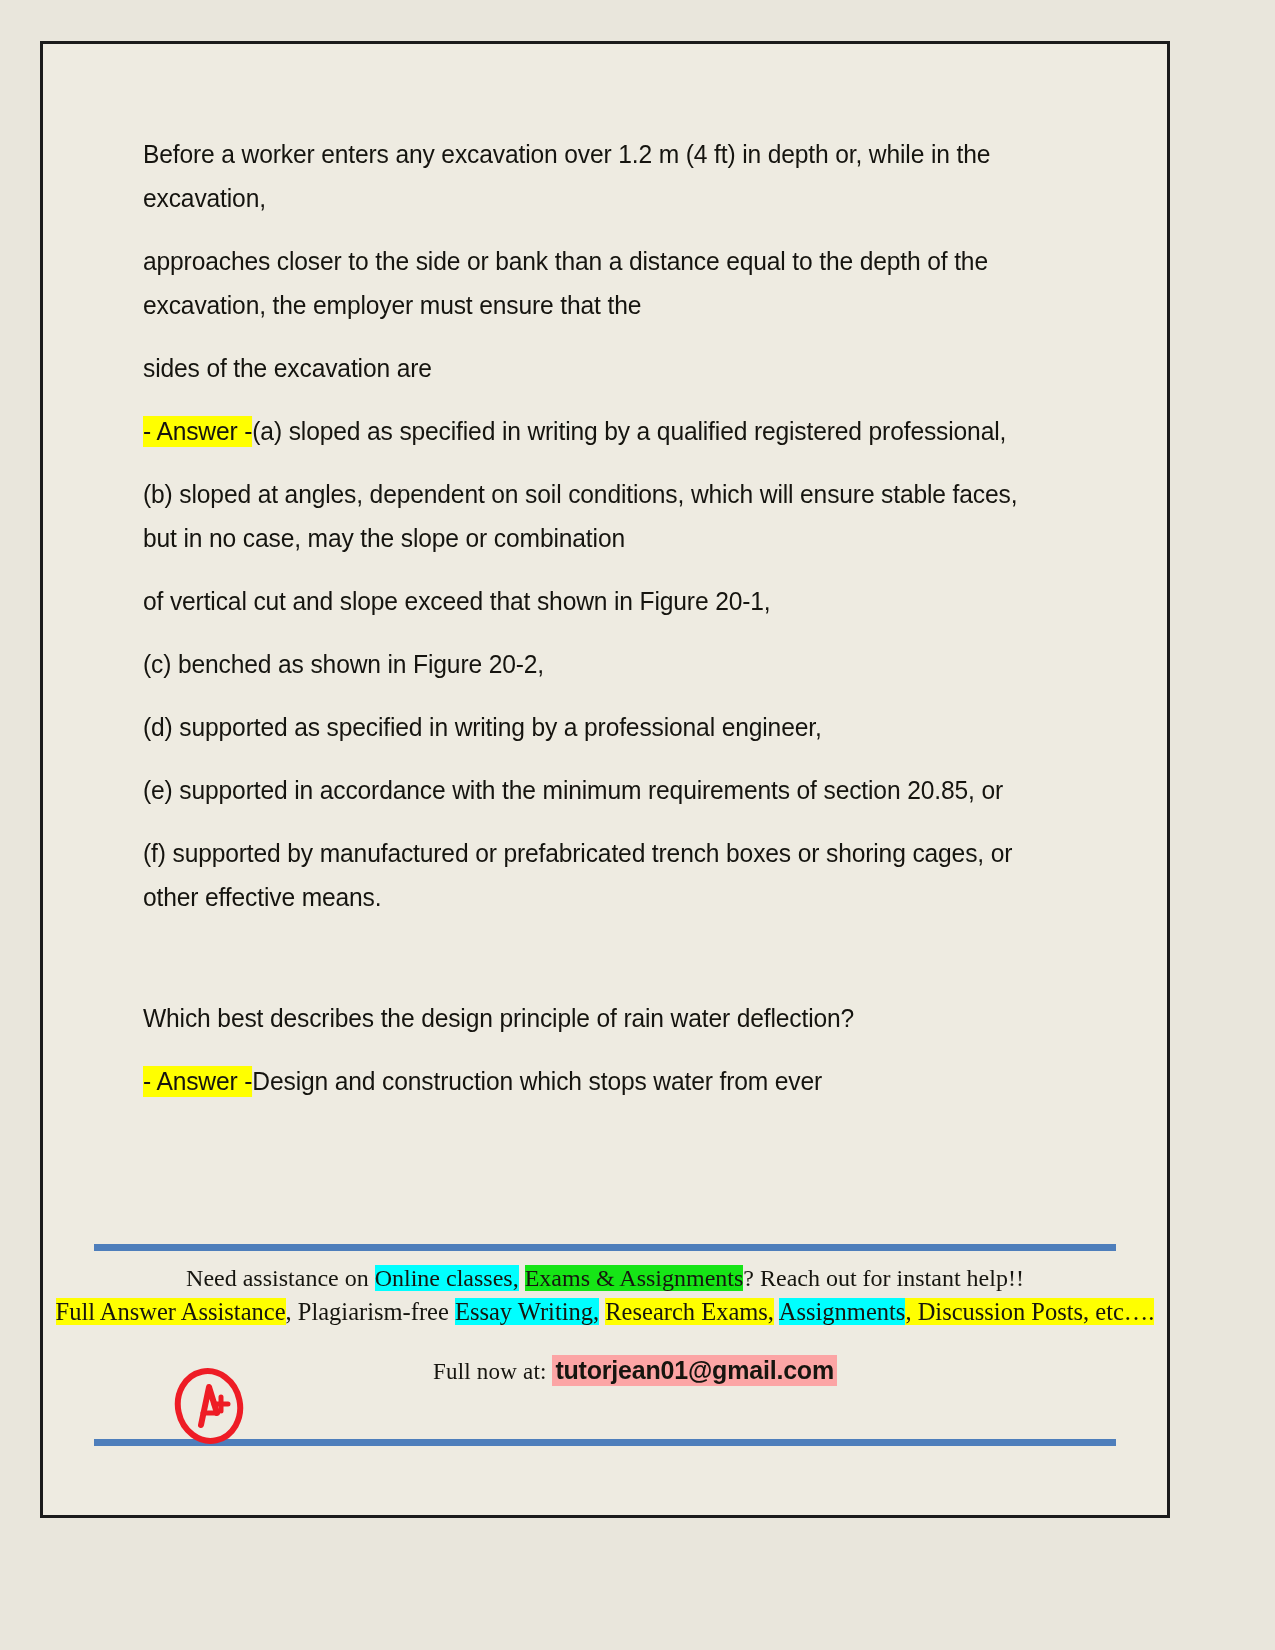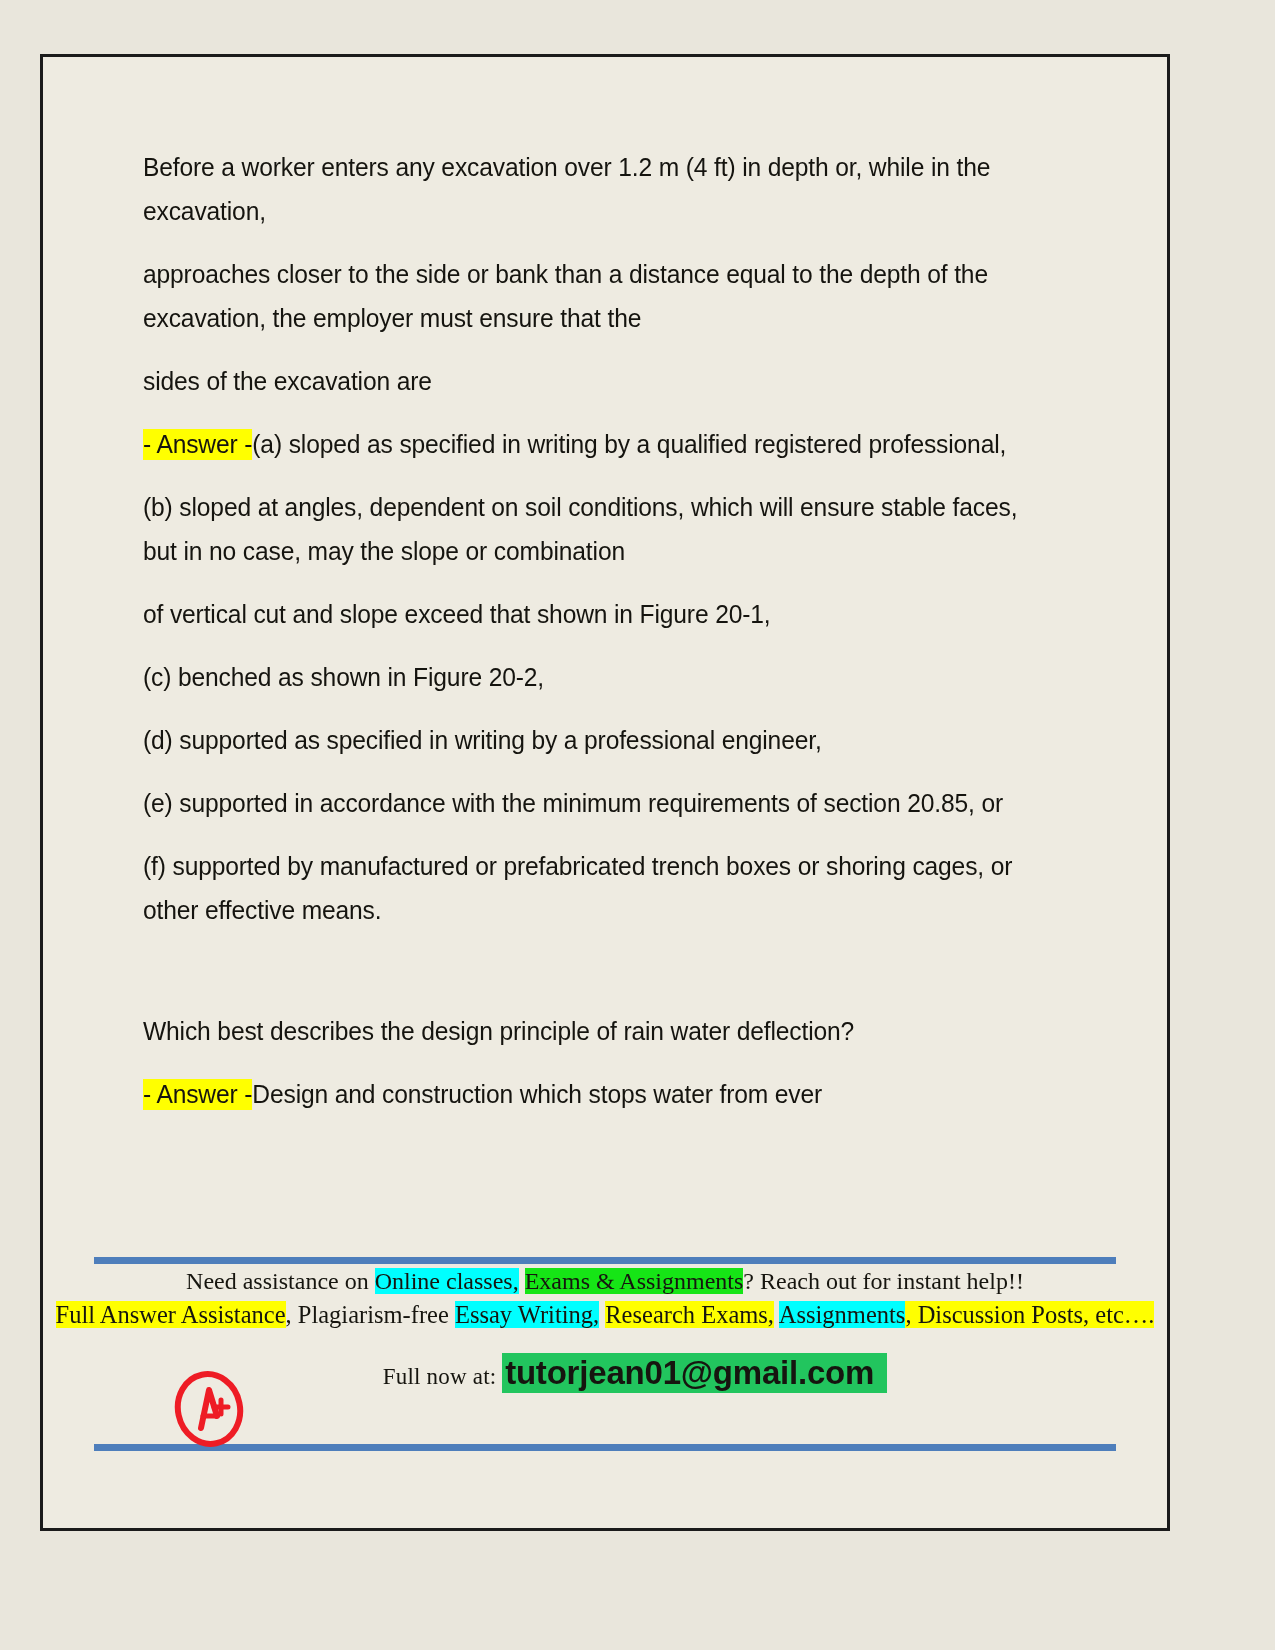--- a/index.html
+++ b/index.html
@@ -11,21 +11,21 @@
     height: 1650px;
     background: #e9e6dc;
     font-family: "Liberation Sans", sans-serif;
     overflow: hidden;
   }
 
   
   .page-frame {
     position: absolute;
     left: 40px;
-    top: 54px;
+    top: 41px;
     width: 1130px;
     height: 1477px;
     border: 3px solid #1b1b1b;
     background: #eeebe1;
     box-sizing: border-box;
   }
 
   .page-inner {
     position: absolute;
     left: 0; top: 0; right: 0; bottom: 0;
@@ -78,44 +78,44 @@
   .rule-blue.bottom { margin-top: 0; }
 
   .promo {
     text-align: center;
     font-family: "Liberation Serif", serif;
     font-size: 24px;
     color: #16150f;
     line-height: 34px;
     white-space: nowrap;
   }
-  .promo-line1 { }
+  .promo-line1 { padding-top: 10px; }
   .promo-line2 { padding-top: 0px; font-size: 24.5px;}
 
   .hl-cyan { background: #00ffff; }
   .hl-green { background: #16e516; }
   .hl-yel { background: #ffff00; }
 
   .contact-block {
     position: relative;
     text-align: center;
     font-family: "Liberation Serif", serif;
     font-size: 23px;
     color: #16150f;
     line-height: 38px;
     padding-top: 22px;
     padding-left: 60px;
   }
   .contact-line2 { padding-top: 0px; }
   .email {
     font-family: "Liberation Sans", sans-serif;
     font-weight: bold;
-    font-size: 33px;
-    background: #22c55e;
-    padding: 1px 13px 2px 3px;
+    font-size: 25px;
+    background: #fca5a5;
+    padding: 1px 3px 2px 3px;
     letter-spacing: -0.2px;
   }
   .email-label { letter-spacing: 0.2px; }
 
   
   .logo-aplus {
     position: absolute;
     left: 128px;
     top: 38px;
     width: 76px;

